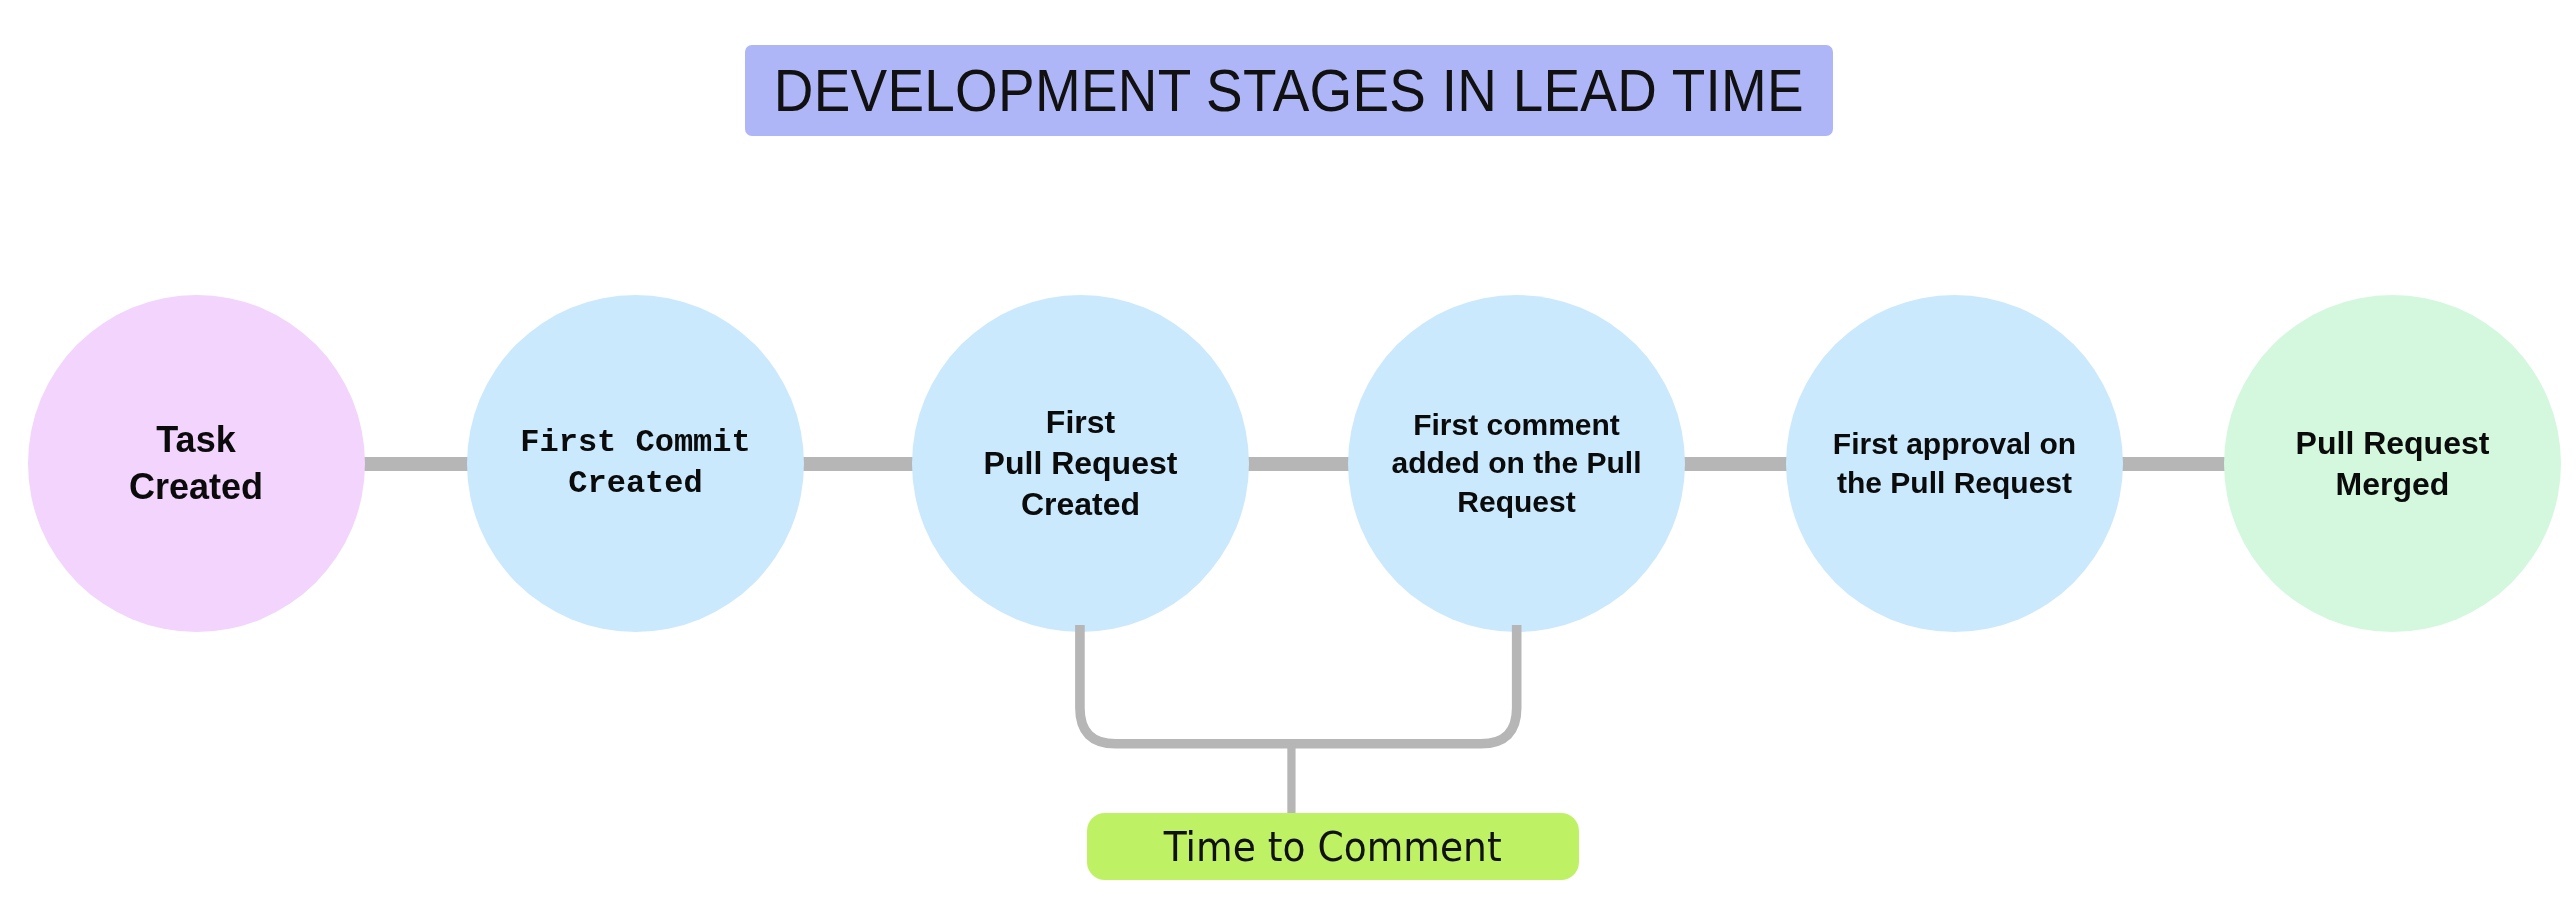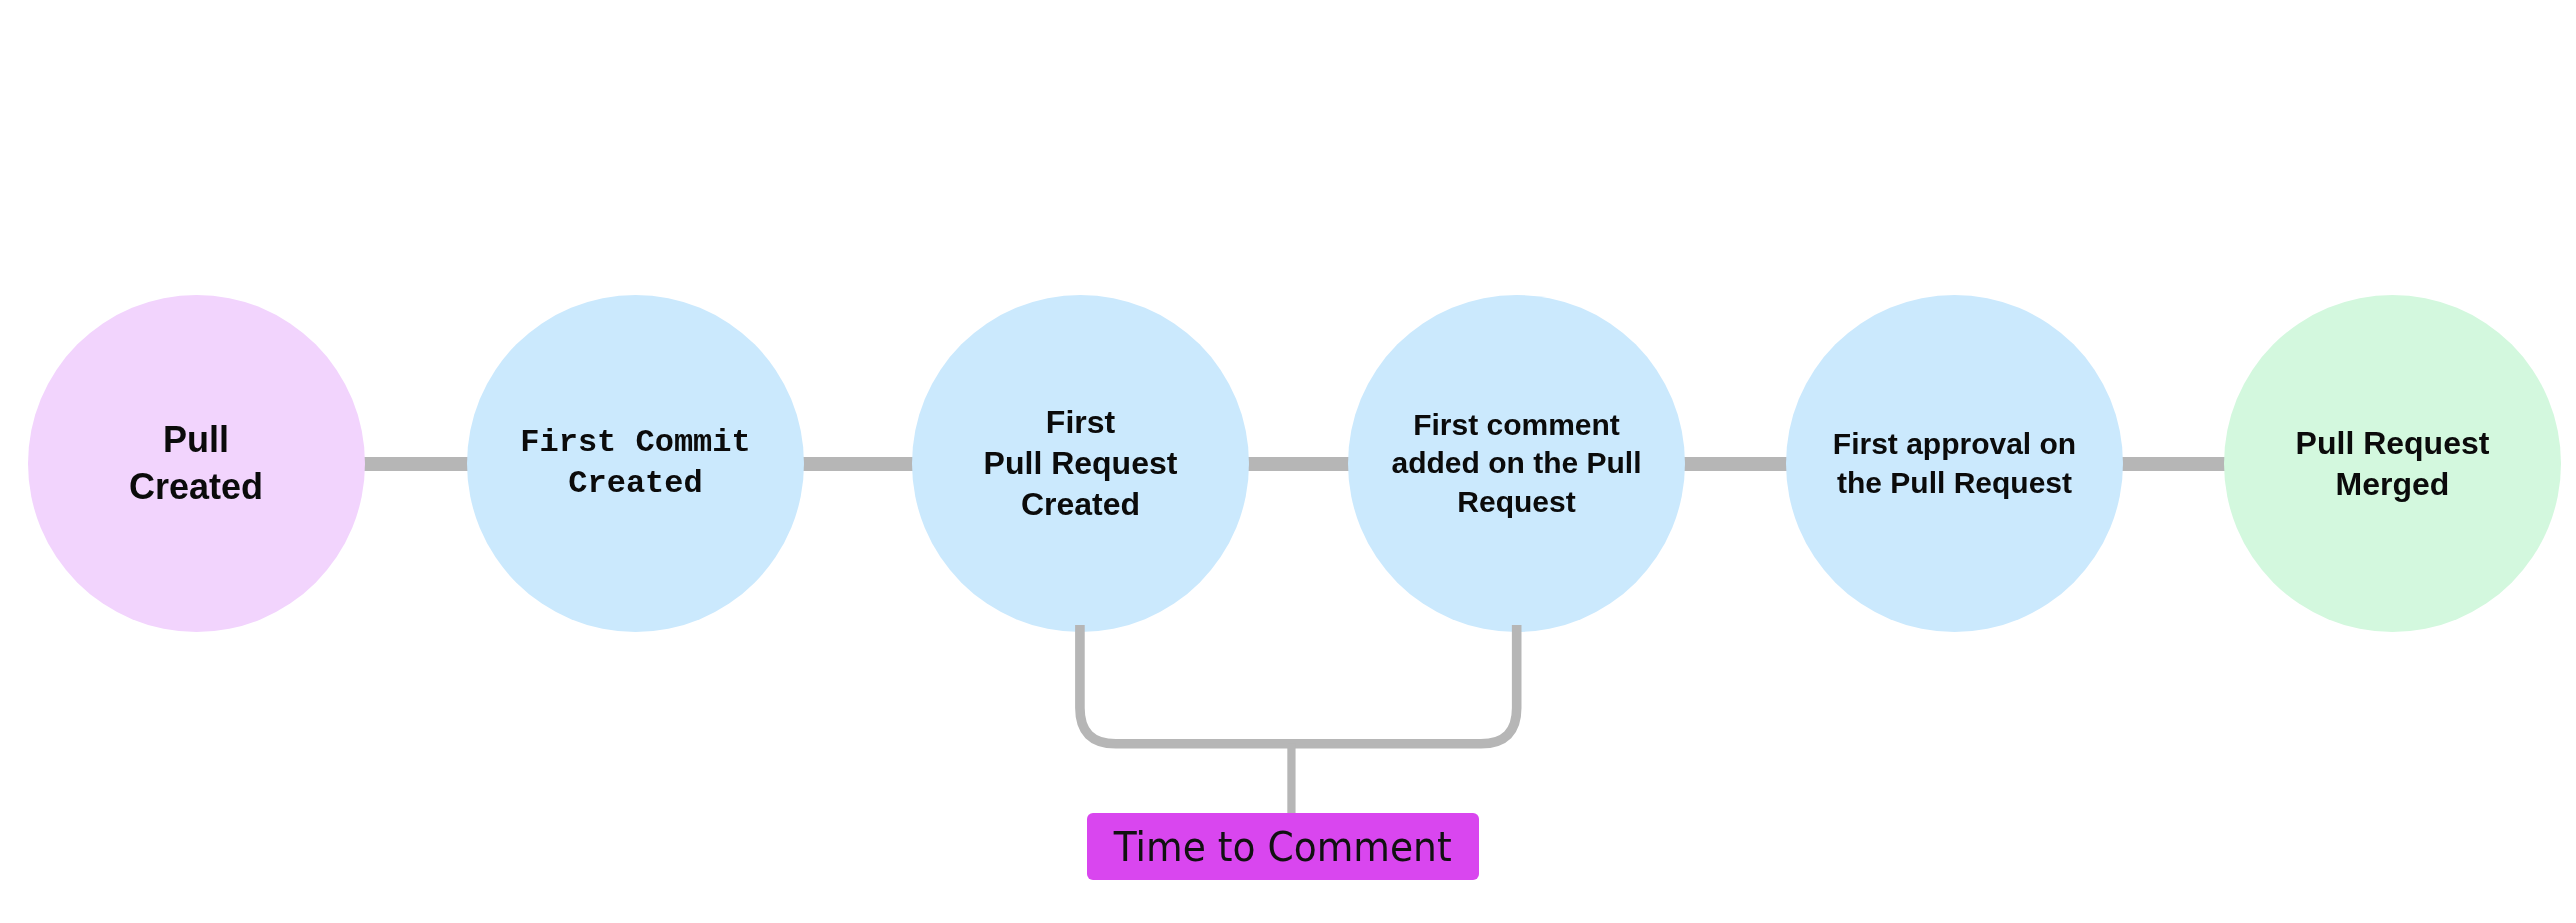--- a/index.html
+++ b/index.html
@@ -77,53 +77,56 @@
     width: 2576px;
     height: 923px;
     pointer-events: none;
   }
 
   
   #annotation-label {
     position: absolute;
     left: 1087px;
     top: 813px;
-    width: 392px;
+    width: 492px;
     height: 67px;
-    background: #d946ef;
-    border-radius: 6px;
+    background: #bef264;
+    border-radius: 18px;
     display: flex;
     align-items: center;
     justify-content: center;
     box-sizing: border-box;
   }
   #annotation-text {
     font-family: "DejaVu Sans", sans-serif;
     font-size: 40px;
     font-weight: 400;
     color: #111111;
     white-space: nowrap;
     font-style: normal;
     transform: scaleX(0.94);
   }
 </style>
 </head>
 <body>
 
 <div id="canvas">
 
+  <div id="title-banner">
+    <span id="title-text">DEVELOPMENT STAGES IN LEAD TIME</span>
+  </div>
 
   <div class="connector" style="left:343px; width:151px;"></div>
   <div class="connector" style="left:783px; width:151px;"></div>
   <div class="connector" style="left:1230px; width:141px;"></div>
   <div class="connector" style="left:1666px; width:144px;"></div>
   <div class="connector" style="left:2102px; width:148px;"></div>
 
   <div class="stage-circle" style="left:27.5px; top:295px; width:337px; height:337px; background:#f2d4fd;">
-    <span class="stage-label" style="font-size:36px;">Pull
+    <span class="stage-label" style="font-size:36px;">Task
 Created</span>
   </div>
 
   <div class="stage-circle" style="left:467px; top:295px; width:337px; height:337px; background:#cbe9fd;">
     <span class="stage-label" style="font-size:32px;font-family:Liberation Mono, monospace;">First Commit
 Created</span>
   </div>
 
   <div class="stage-circle" style="left:912px; top:295px; width:337px; height:337px; background:#cbe9fd;">
     <span class="stage-label" style="font-size:32px;">First

